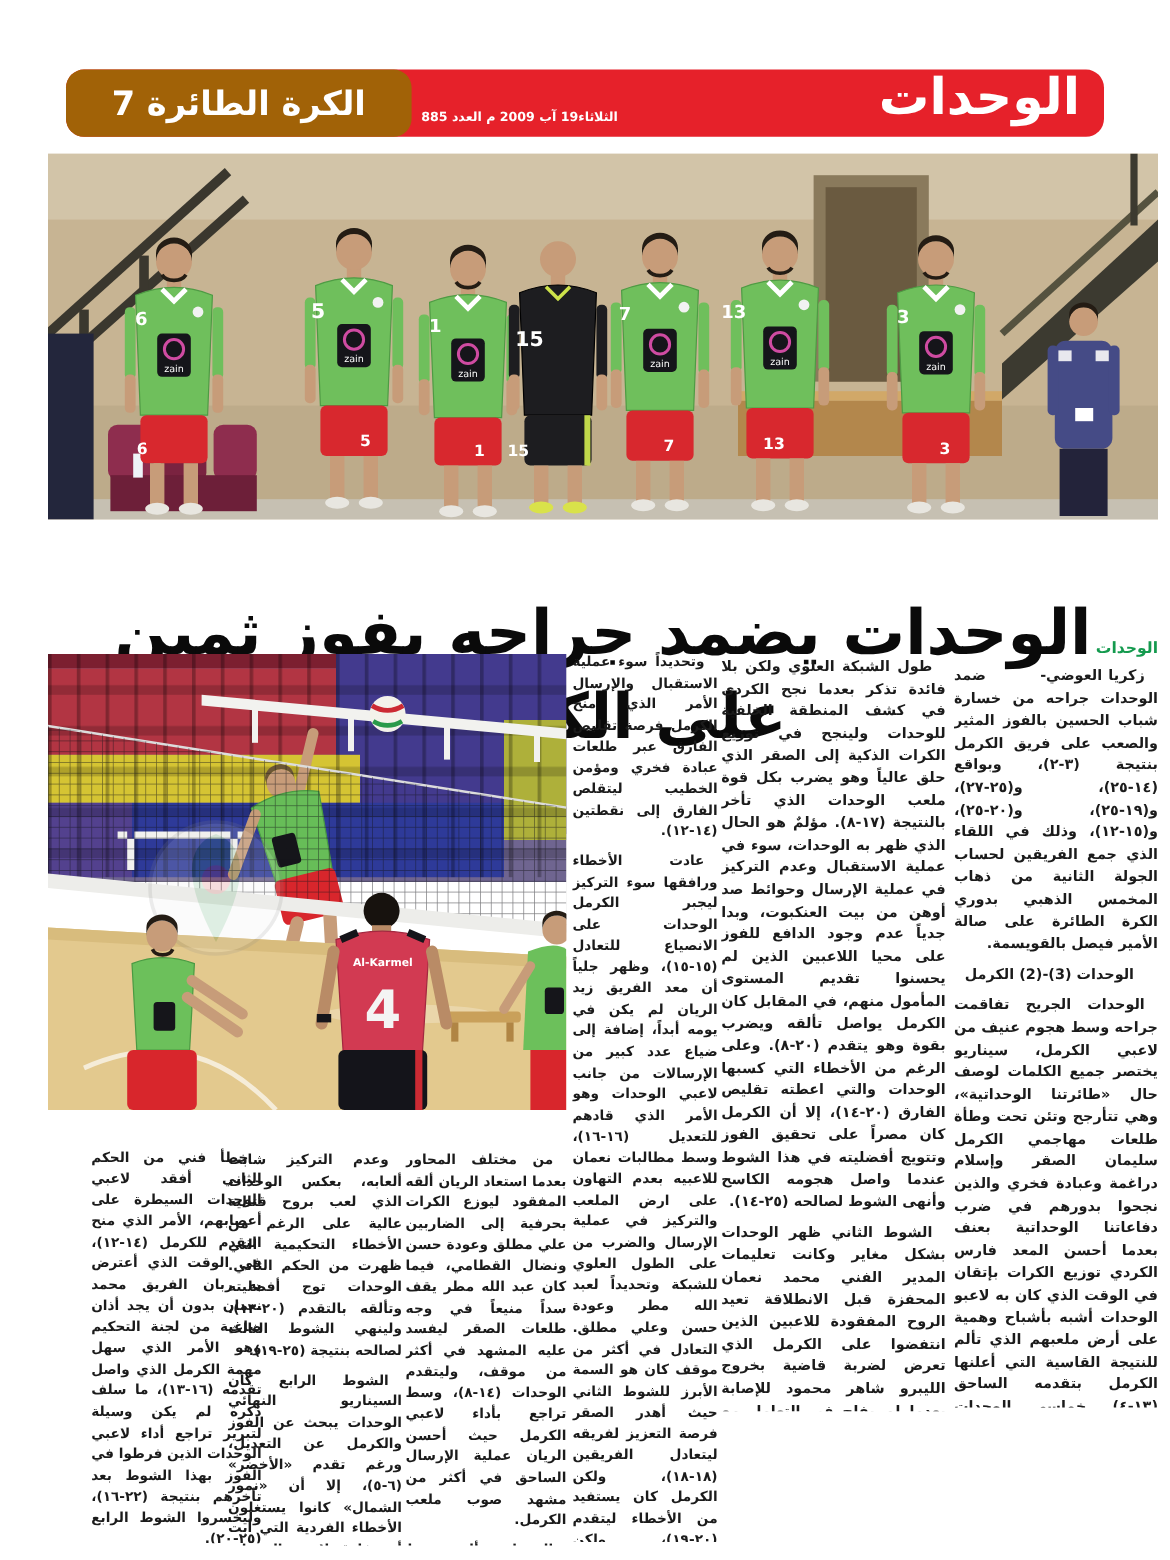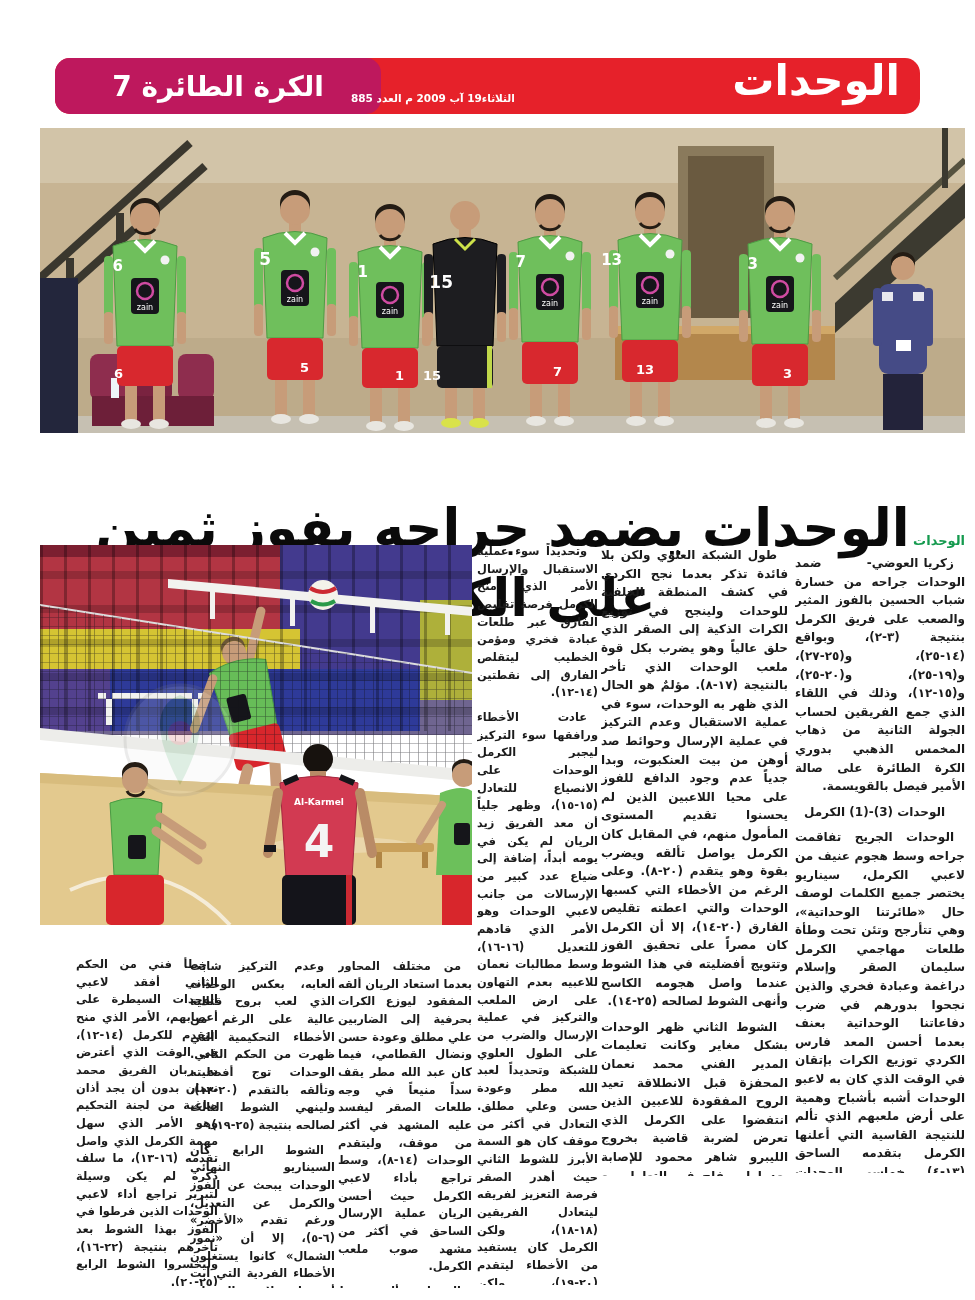--- a/index.html
+++ b/index.html
@@ -3,21 +3,21 @@
 <meta charset="utf-8">
 <style>
   html,body{margin:0;padding:0;background:#e9e9e9;}
   .page{position:relative;width:975px;height:1300px;background:#ffffff;margin:0 auto;
         font-family:"DejaVu Sans",sans-serif;direction:rtl;overflow:hidden;color:#1b1b1b;}
   
   .header-bar{position:absolute;left:55px;top:58px;width:865px;height:56px;
               background:#e6212a;border-radius:15px;}
   .paper-name{position:absolute;right:20px;top:-2px;font-size:42px;font-weight:bold;color:#fff;
               letter-spacing:-1px;}
-  .section-tab{position:absolute;left:0;top:0;width:326px;height:56px;background:#be185d;
+  .section-tab{position:absolute;left:0;top:0;width:288px;height:56px;background:#a16207;
                border-radius:15px;display:flex;align-items:center;justify-content:center;
                color:#fff;font-size:28px;font-weight:bold;}
   .date-line{position:absolute;left:296px;top:34px;color:#fff;font-size:10.5px;font-weight:bold;}
   
   .photo1{position:absolute;left:40px;top:128px;width:925px;height:305px;}
   .photo2{position:absolute;left:40px;top:545px;width:432px;height:380px;}
   .caption{position:absolute;font-size:12px;font-weight:bold;color:#222;}
   .caption1{left:10px;top:438px;width:286px;text-align:right;}
   .caption2{left:40px;top:931px;width:226px;text-align:right;}
   
@@ -271,21 +271,21 @@
       <rect x="-20" y="246" width="40" height="56" fill="#23233a"></rect>
     </g>
   </svg>
 
 
   <h1 class="headline">الوحدات يضمد جراحه بفوز ثمين على الكرمل</h1>
 
   <div id="col1" class="col c-big">
     <div class="kicker">الوحدات</div>
     <p><span class="byline">زكريا العوضي-</span> <span>ضمد الوحدات جراحه من خسارة شباب الحسين بالفوز المثير والصعب على فريق الكرمل بنتيجة (٣-٢)، وبواقع (١٤-٢٥)، و(٢٥-٢٧)، و(١٩-٢٥)، و(٢٠-٢٥)، و(١٥-١٢)، وذلك في اللقاء الذي جمع الفريقين لحساب الجولة الثانية من ذهاب المخمس الذهبي بدوري الكرة الطائرة على صالة الأمير فيصل بالقويسمة.</span></p>
-    <p class="subhead">الوحدات (3)-(1) الكرمل</p>
+    <p class="subhead">الوحدات (3)-(2) الكرمل</p>
     <p>الوحدات الجريح تفاقمت جراحه وسط هجوم عنيف من لاعبي الكرمل، سيناريو يختصر جميع الكلمات لوصف حال «طائرتنا الوحداتية»، وهي تتأرجح وتئن تحت وطأة طلعات مهاجمي الكرمل سليمان الصقر وإسلام دراغمة وعبادة فخري والذين نجحوا بدورهم في ضرب دفاعاتنا الوحداتية بعنف بعدما أحسن المعد فارس الكردي توزيع الكرات بإتقان في الوقت الذي كان به لاعبو الوحدات أشبه بأشباح وهمية على أرض ملعبهم الذي تألم للنتيجة القاسية التي أعلنها الكرمل بتقدمه الساحق (١٣-٤). خماسي الوحدات عودة حسن وعلي مطلق وسائد الحسن ونضال القطامي ومحمود الصقر وحتى المعد زيد الريان ظهروا وكأنهم مستسلمين للنتيجة، وخاصة بعدما نجح البخيت ودراغمة والصقر في توصيل الكرات وإسقاطها بكل أريحية في ملعب الوحدات الذي ظهر عليه سوء أداء الحسن والريان والقطامي، وسط محاولات جادة من قبل عودة حسن للضرب من الخلف وتشييد حائط الصد على</p>
   </div>
 
   <div id="col2" class="col c-big">
     <p>طول الشبكة العلوي ولكن بلا فائدة تذكر بعدما نجح الكردي في كشف المنطقة الخلفية للوحدات ولينجح في توزيع الكرات الذكية إلى الصقر الذي حلق عالياً وهو يضرب بكل قوة ملعب الوحدات الذي تأخر بالنتيجة (١٧-٨). مؤلمٌ هو الحال الذي ظهر به الوحدات، سوء في عملية الاستقبال وعدم التركيز في عملية الإرسال وحوائط صد أوهن من بيت العنكبوت، وبدا جدياً عدم وجود الدافع للفوز على محيا اللاعبين الذين لم يحسنوا تقديم المستوى المأمول منهم، في المقابل كان الكرمل يواصل تألقه ويضرب بقوة وهو يتقدم (٢٠-٨). وعلى الرغم من الأخطاء التي كسبها الوحدات والتي اعطته تقليص الفارق (٢٠-١٤)، إلا أن الكرمل كان مصراً على تحقيق الفوز وتتويج أفضليته في هذا الشوط عندما واصل هجومه الكاسح وأنهى الشوط لصالحه (٢٥-١٤).</p>
     <p>الشوط الثاني ظهر الوحدات بشكل مغاير وكانت تعليمات المدير الفني محمد نعمان المحفزة قبل الانطلاقة تعيد الروح المفقودة للاعبين الذين انتفضوا على الكرمل الذي تعرض لضربة قاضية بخروج الليبرو شاهر محمود للإصابة بعدما لم يفلح في التعامل مع كرة عودة حسن الصاروخية ليخرج ويدخل مكانه البديل حسن مثقال، في الوقت الذي كان عبد الله مطر وعلي مطلق يتألقان في التصدي لساحقات الصقر ودراغمة ليعلنوا عن تقدم الوحدات (٨-٥).</p>
 
   </div>
 
   <div id="col3" class="col c-small">

